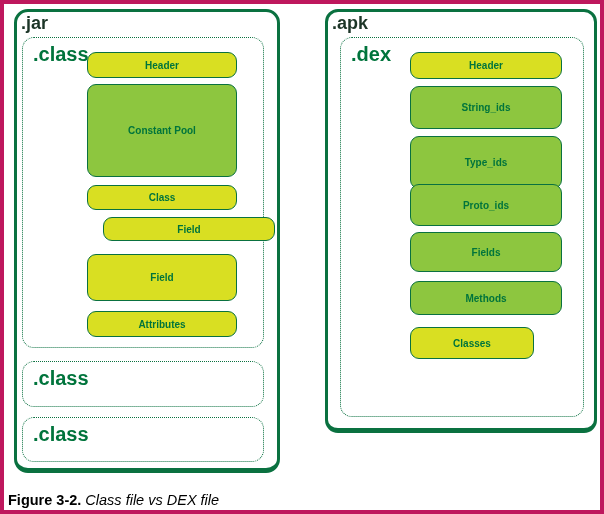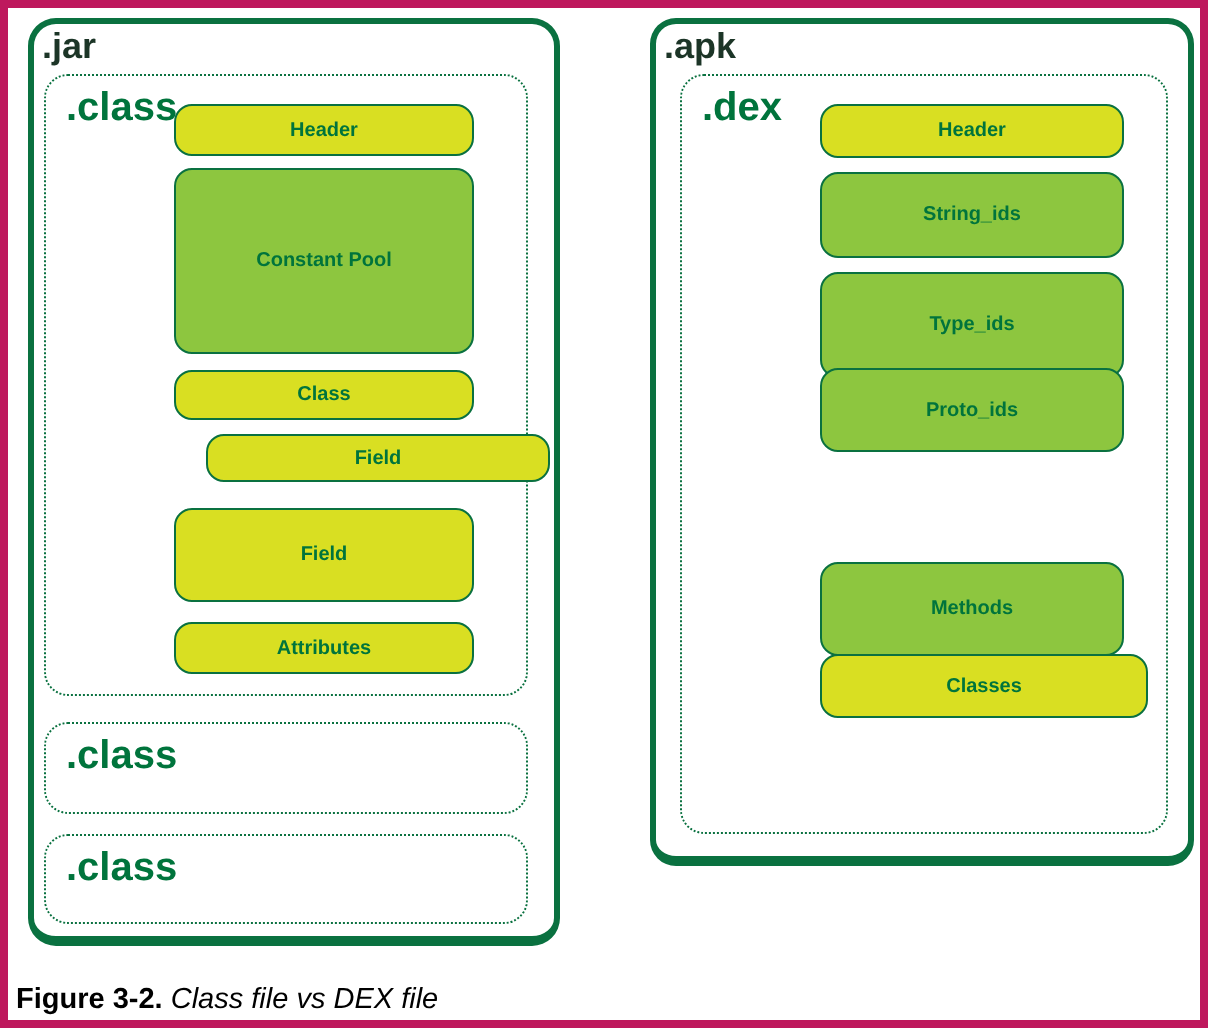--- a/index.html
+++ b/index.html
@@ -52,22 +52,22 @@
   .l2{left:64px;top:147px;width:150px;height:25px;}
   .l3{left:64px;top:179px;width:172px;height:24px;margin-left:16px;}
   .l4{left:64px;top:216px;width:150px;height:47px;}
   .l5{left:64px;top:273px;width:150px;height:26px;}
   
   .r0{left:69px;top:14px;width:152px;height:27px;}
   .r1{left:69px;top:48px;width:152px;height:43px;}
   .r2{left:69px;top:98px;width:152px;height:53px;}
   .r3{left:69px;top:146px;width:152px;height:42px;}
   .r4{left:69px;top:194px;width:152px;height:40px;}
-  .r5{left:69px;top:243px;width:152px;height:47px;}
-  .r6{left:69px;top:289px;width:164px;height:32px;}
+  .r5{left:69px;top:243px;width:152px;height:34px;}
+  .r6{left:69px;top:289px;width:124px;height:32px;}
   .r7{left:69px;top:329px;width:152px;height:31px;}
   
   .caption{
     position:absolute;left:4px;top:488px;
     font-size:14.5px;color:#000000;
   }
   .cap-bold{font-weight:bold;font-style:normal;}
   .cap-italic{font-style:italic;margin-top:48px;}
 </style>
 </head>
@@ -99,20 +99,21 @@
 
   <div class="panel panel-apk">
     <div class="panel-label">.apk</div>
 
     <div class="dashed dex">
       <div class="dashed-label">.dex</div>
       <div class="box r0" data-color="yellow">Header</div>
       <div class="box r1" data-color="green">String_ids</div>
       <div class="box r2" data-color="green">Type_ids</div>
       <div class="box r3" data-color="green">Proto_ids</div>
+      <div class="box r4" data-color="green">Fields</div>
       <div class="box r5" data-color="green">Methods</div>
       <div class="box r6" data-color="yellow">Classes</div>
     </div>
   </div>
 
   <div class="caption"><span class="cap-bold">Figure 3-2.</span> <span class="cap-italic">Class file vs DEX file</span></div>
 
 </div>
 
 </body></html>

